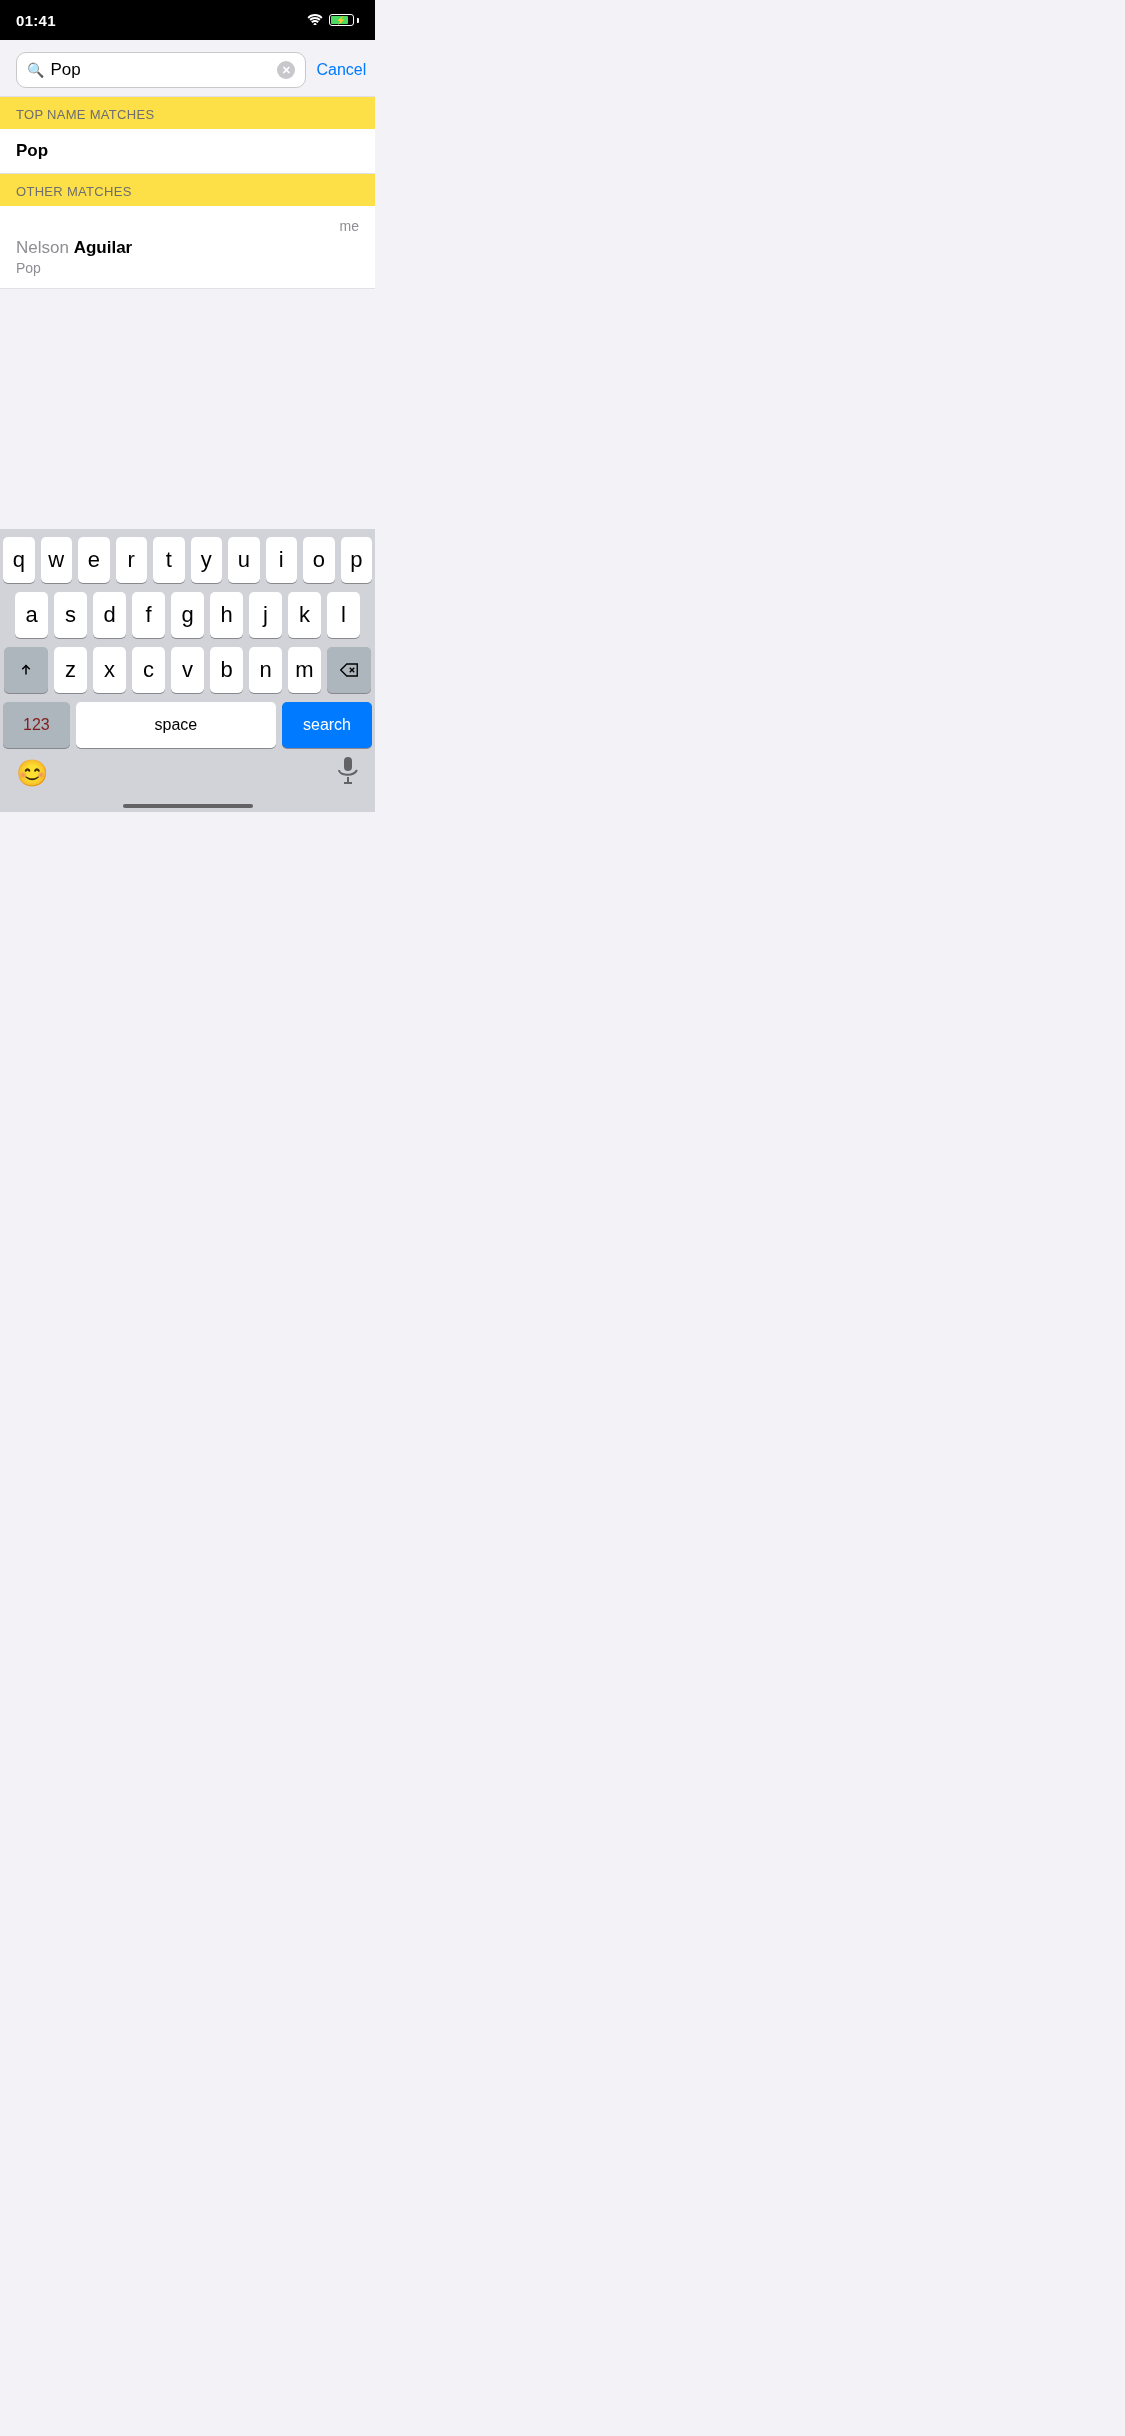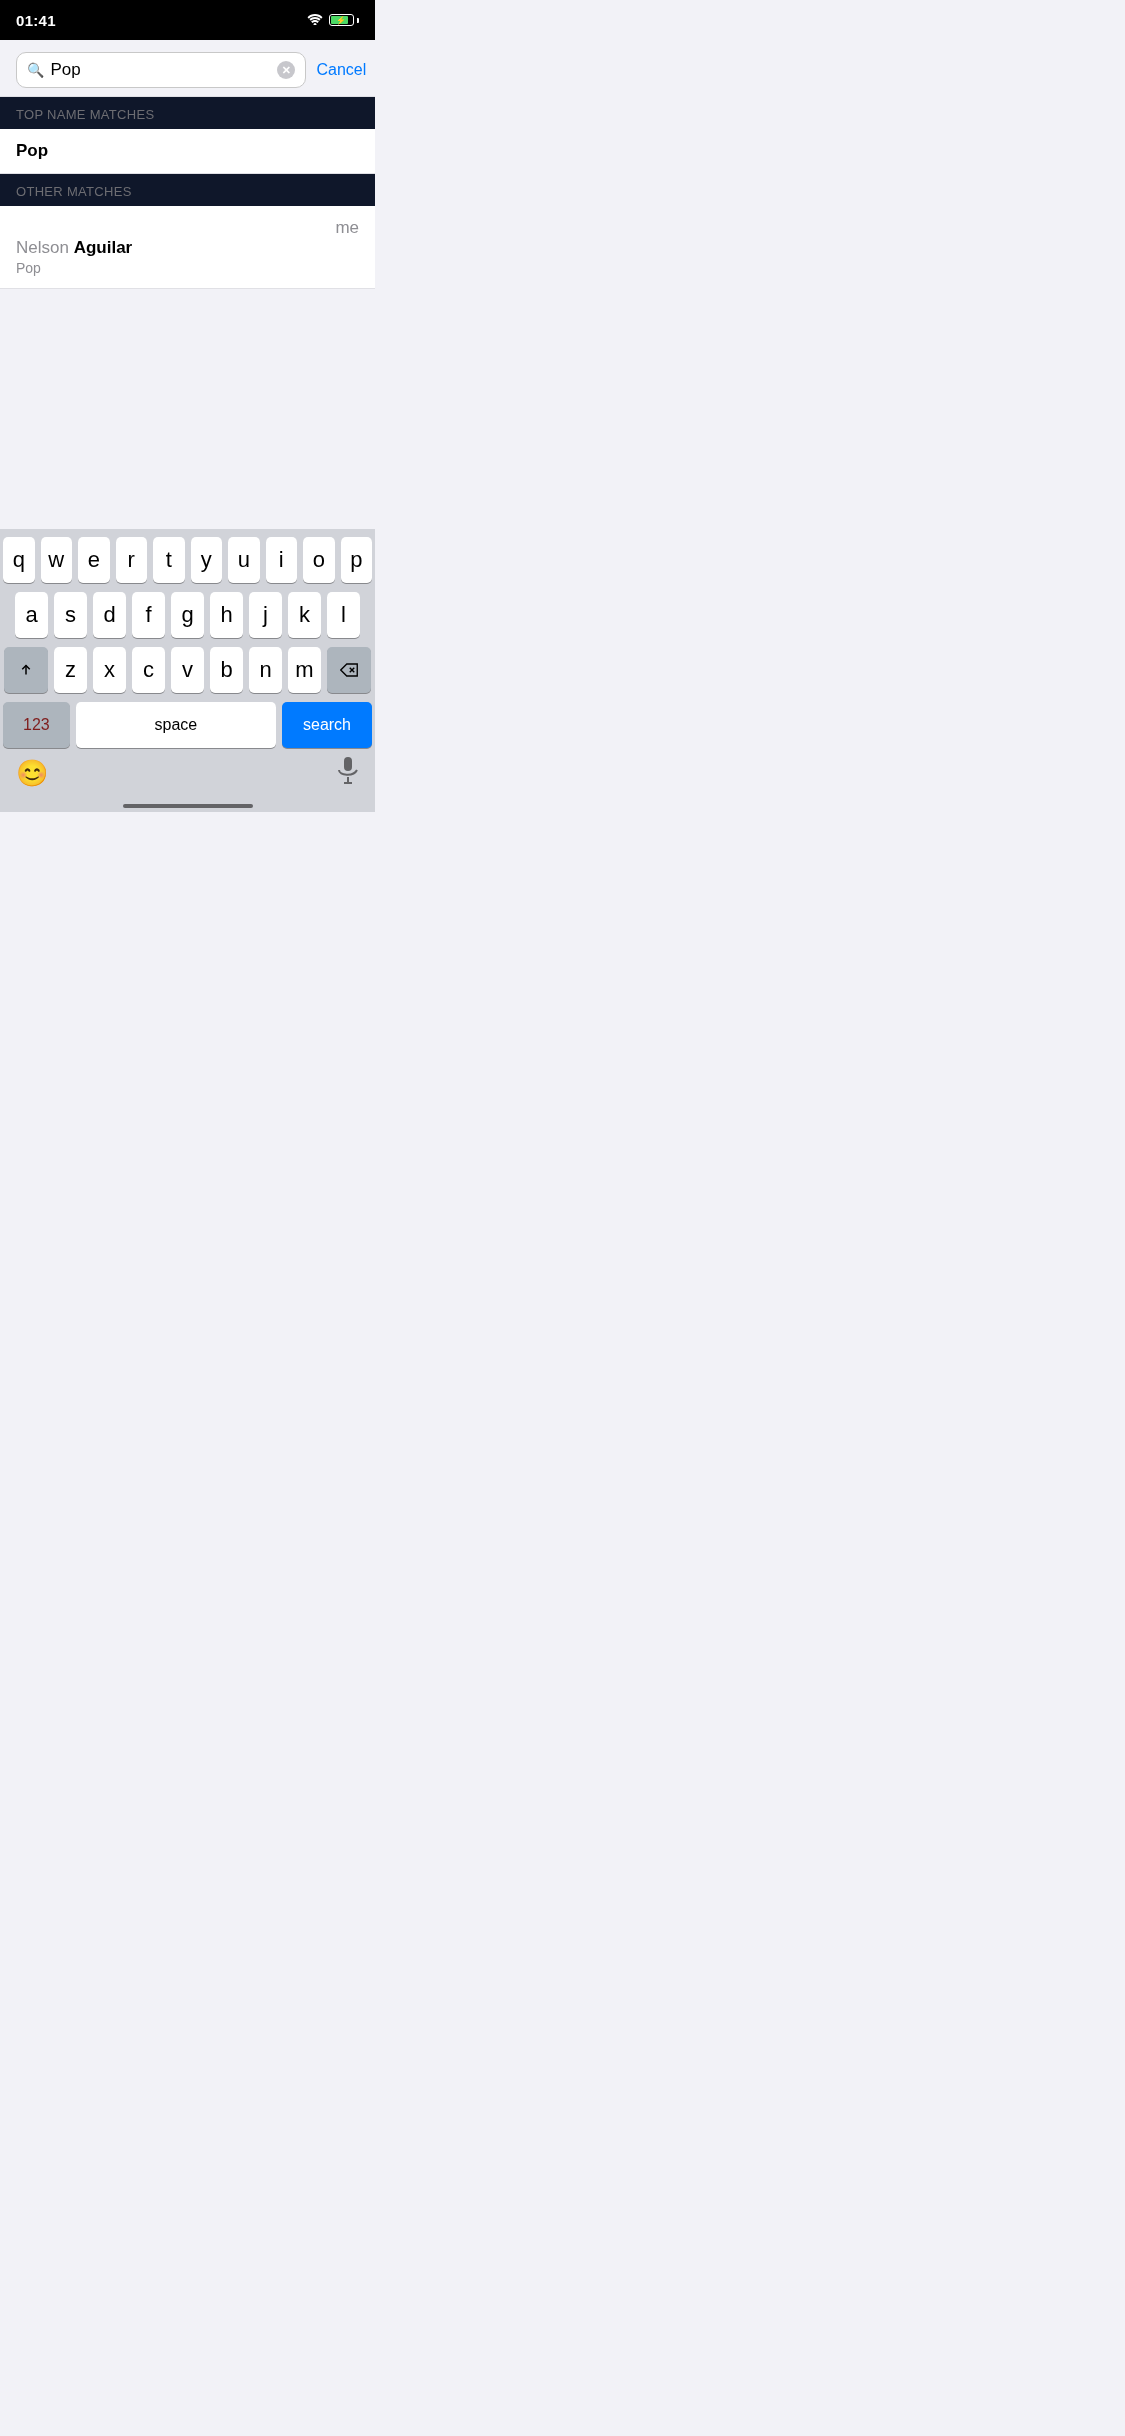--- a/index.html
+++ b/index.html
@@ -130,21 +130,21 @@
       color: #007aff;
       font-size: 16px;
       cursor: pointer;
       white-space: nowrap;
       background: none;
       border: none;
     }
 
     
     .section-header {
-      background: #0f172a;
+      background: #fde047;
       padding: 8px 16px 6px;
     }
     .section-header-text {
       font-size: 13px;
       font-weight: 500;
       color: #6d6d72;
       letter-spacing: 0.3px;
     }
 
     
@@ -175,21 +175,21 @@
     .result-name-bold {
       font-weight: 600;
       color: #000;
     }
     .result-subtitle {
       font-size: 14px;
       color: #8e8e93;
       margin-top: 2px;
     }
     .result-me {
-      font-size: 17px;
+      font-size: 14px;
       color: #8e8e93;
     }
 
     
     .empty-space {
       background: #f2f2f7;
       height: 400px;
     }
 
     

